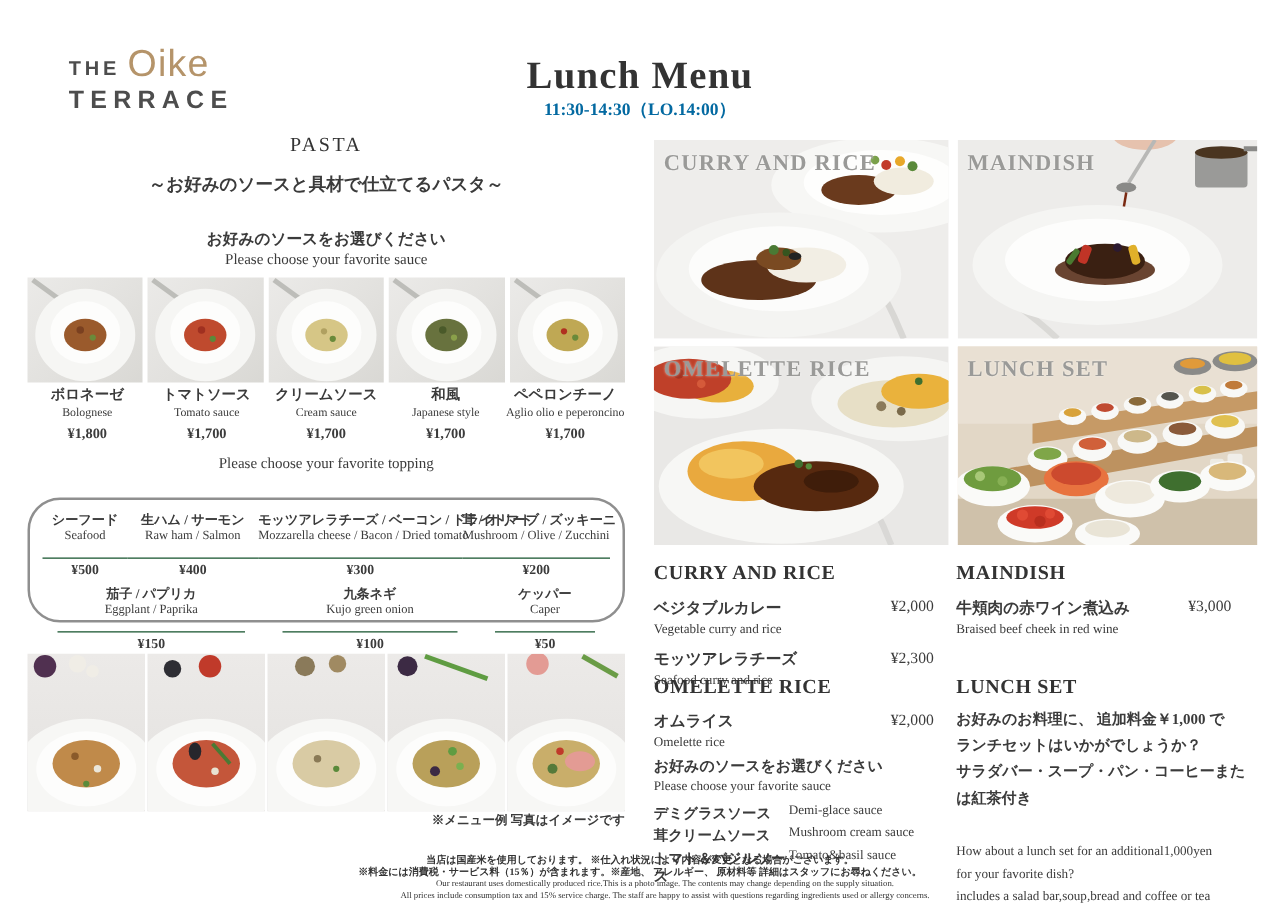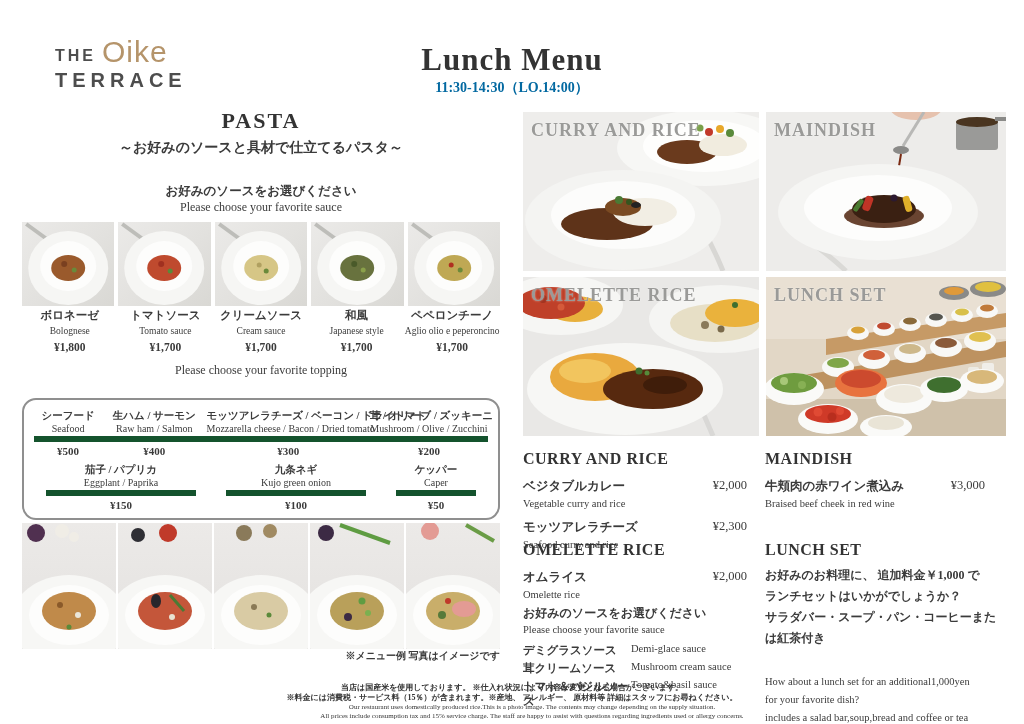--- a/index.html
+++ b/index.html
@@ -15,45 +15,45 @@
   .logo { left:55px; top:36px; line-height:1.05; }
   .logo .l1 { display:flex; align-items:flex-end; gap:6px; }
   .logo .the { font-family:"Liberation Sans","DejaVu Sans",sans-serif; font-size:16px; letter-spacing:3px; color:#4d4d4d; font-weight:600; padding-bottom:3px;}
   .logo .oike { font-family:"Liberation Sans","DejaVu Sans",sans-serif; font-size:30px; font-weight:300; color:#b5946a; letter-spacing:1px;}
   .logo .terrace { font-family:"Liberation Sans","DejaVu Sans",sans-serif; font-size:20px; letter-spacing:5px; color:#4d4d4d; font-weight:600; margin-top:2px;}
   .title-wrap { left:0; top:42px; width:1024px; text-align:center; }
   .menu-title { font-size:31px; font-weight:bold; color:#333; letter-spacing:1px;}
   .menu-hours { font-size:14px; font-weight:bold; color:#0369a1; margin-top:1px;}
 
   
-  .pasta-title { left:22px; top:108px; width:478px; text-align:center; font-size:22px; font-weight:bold; letter-spacing:2px; color:#333;}
+  .pasta-title { left:22px; top:108px; width:478px; text-align:center; font-size:16px; font-weight:normal; letter-spacing:2px; color:#333;}
   .pasta-sub { left:22px; top:139px; width:478px; text-align:center; font-size:14px; font-weight:bold; color:#3b3b3b;}
   .h-jp { font-size:12.5px; font-weight:bold; color:#3b3b3b; text-align:center;}
   .h-en { font-size:12px; color:#3b3b3b; text-align:center;}
   .sauce-h { left:22px; top:183px; width:478px;}
   .topping-h { left:22px; top:363px; width:478px;}
 
   .sauce-row { left:22px; top:222px; width:478px; display:flex; gap:4px;}
   .sauce-tile { flex:1; height:84px; background:linear-gradient(135deg,#ebeae8 0%,#e2e1de 55%,#d9d8d4 100%); position:relative; overflow:hidden;}
   .sauce-tile svg { width:100%; height:100%; display:block;}
 
   .sauce-names { left:22px; top:308px; width:478px; display:flex;}
   .sauce-name { flex:1; text-align:center;}
   .sn-jp { font-size:11.5px; font-weight:bold; color:#3b3b3b;}
   .sn-en { font-size:9.5px; color:#3b3b3b; margin-top:3px;}
   .sn-pr { font-size:11.5px; font-weight:bold; color:#3b3b3b; margin-top:5px;}
 
-  .topping-box { left:22px; top:398px; width:478px; height:122px; border:2px solid #8f8f8f; border-radius:14px; padding:9px 10px 6px 10px;}
+  .topping-box { left:22px; top:398px; width:478px; height:100px; border:2px solid #8f8f8f; border-radius:26px; padding:9px 10px 6px 10px;}
   .trow { display:flex; }
   .trow2 { justify-content:center; gap:30px; margin-top:6px;}
   .tcell { text-align:center; }
   .tc1{width:15%;} .tc2{width:23%;} .tc3{width:36%;} .tc4{width:26%;}
   .tc5{width:150px;} .tc6{width:140px;} .tc7{width:80px;}
   .tjp { font-size:10.5px; font-weight:bold; color:#3b3b3b; white-space:nowrap;}
-  .ten { font-size:10px; color:#3b3b3b; padding-bottom:2px; border-bottom:6px solid #14532d; white-space:nowrap;}
+  .ten { font-size:10px; color:#3b3b3b; padding-bottom:12px; border-bottom:1px solid #14532d; white-space:nowrap;}
   .tpr { font-size:11px; font-weight:bold; color:#3b3b3b; margin-top:3px;}
 
   .pasta-photos { left:22px; top:523px; width:478px; display:flex; gap:2px;}
   .pp-tile { flex:1; height:126px; background:linear-gradient(180deg,#eceae8 0%,#e3e1df 100%); overflow:hidden;}
   .pp-tile svg { width:100%; height:100%; display:block;}
   .photo-note { left:240px; top:649px; width:260px; text-align:right; font-size:10px; font-weight:bold; color:#3b3b3b;}
 
   
   .rphoto { overflow:hidden; }
   .rphoto svg { width:100%; height:100%; display:block;}

